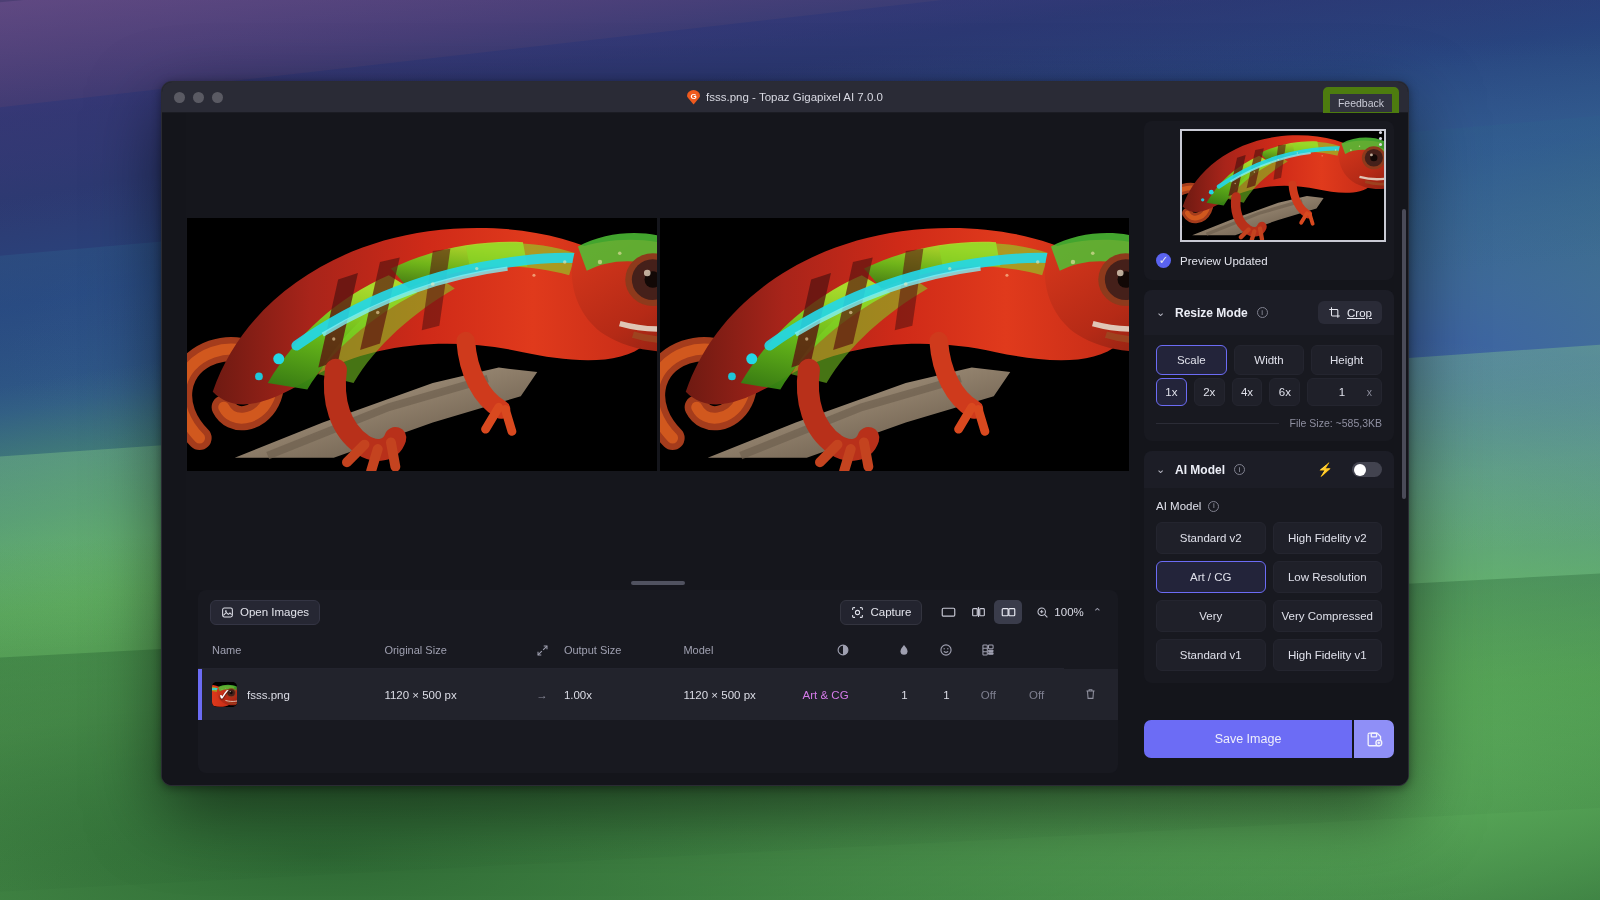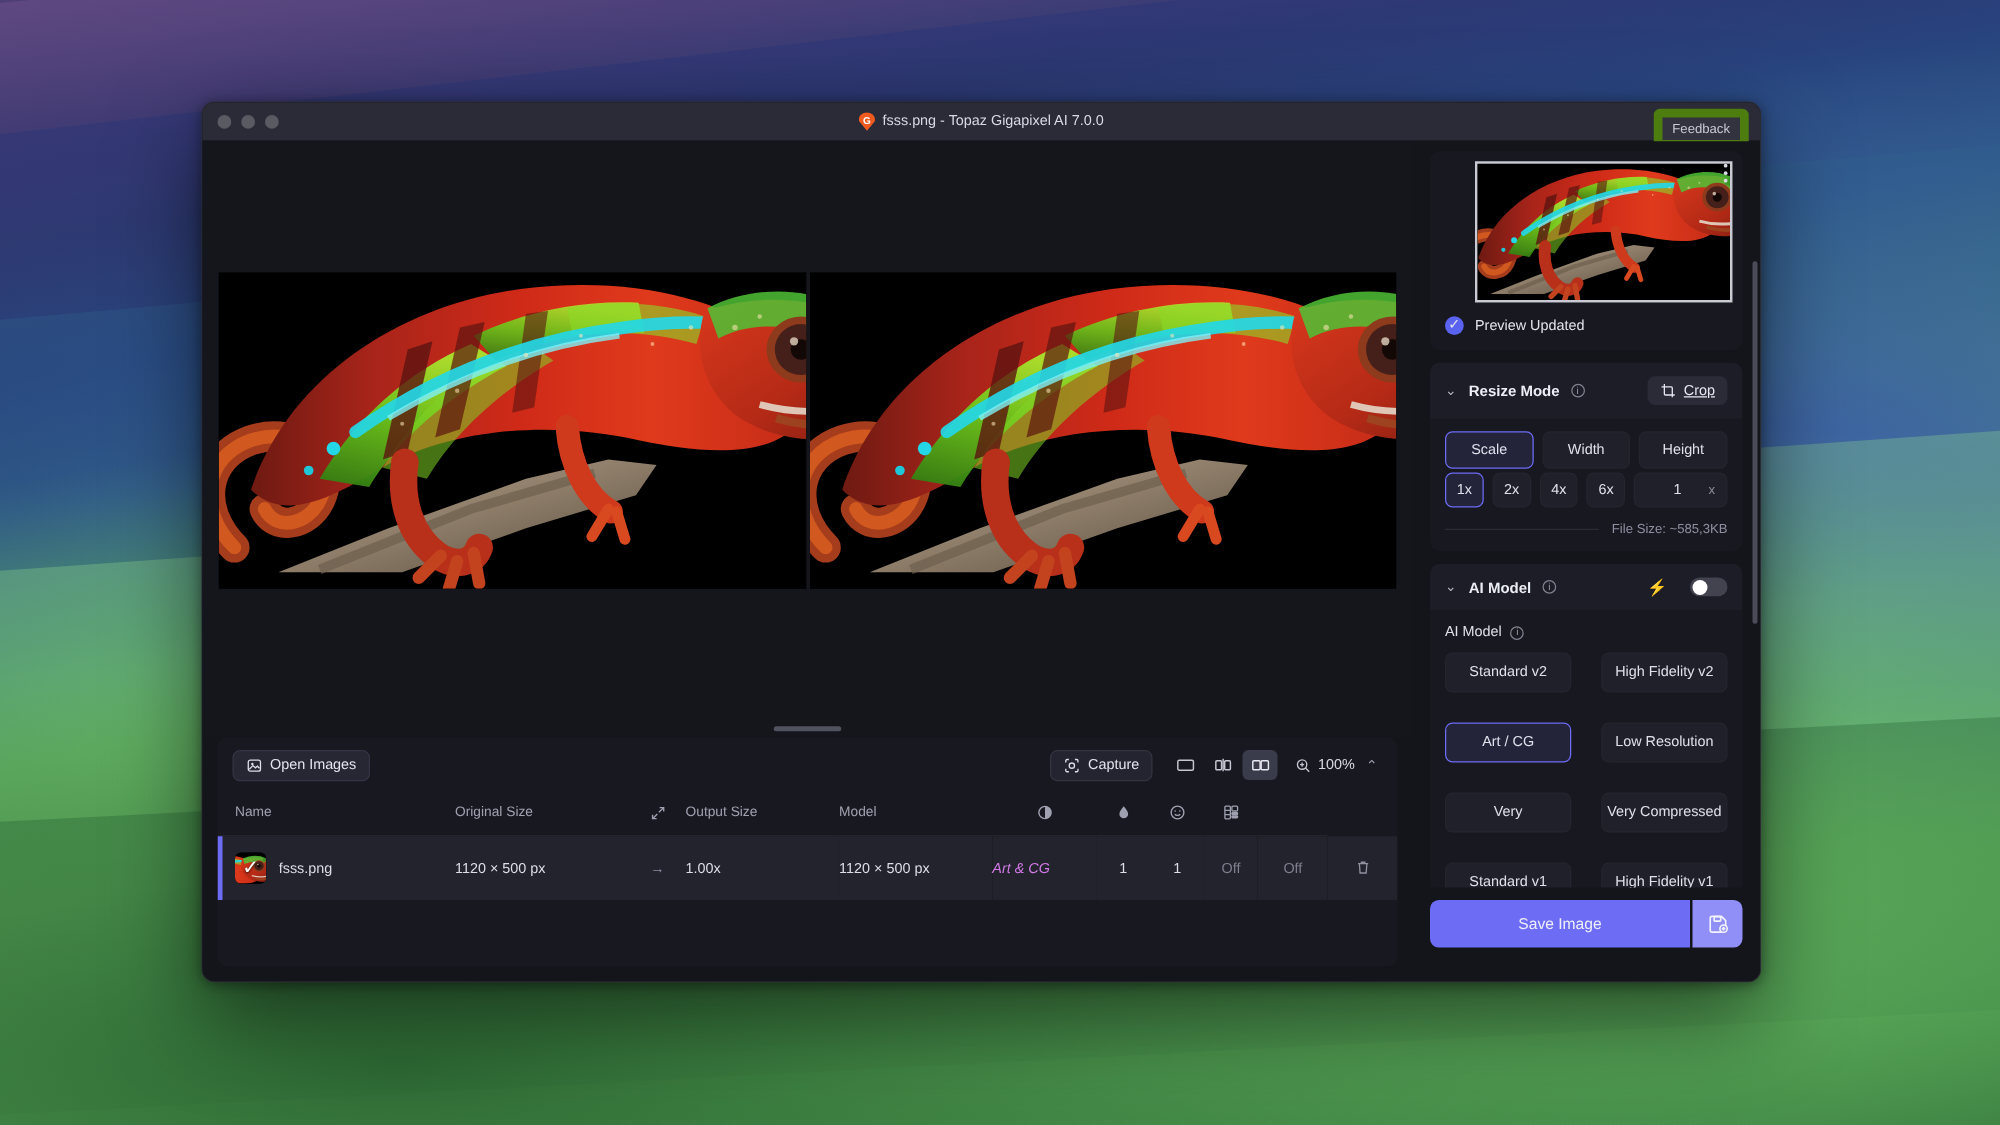--- a/index.html
+++ b/index.html
@@ -57,21 +57,21 @@
     font-size: 8px; color: #fff; font-weight: bold; line-height: 1;
   }
   #feedback-button {
     position: absolute; right: 9px; top: 5px;
     font-size: 10.5px; color: #c9cad6; padding: 3px 8px;
     border: 7px solid #4d7c0f; border-radius: 5px; background: #32333f;
   }
   #window-body { flex: 1; display: flex; min-height: 0; background: #121318; }
 
   
-  #left-pane { flex: 1; display: flex; flex-direction: column; min-width: 0; background: #14151b; }
+  #left-pane { flex: 1; display: flex; flex-direction: column; min-width: 0; background: #14151b; padding-left: 24px; }
   #canvas-area { flex: 0 0 477px; background: #15161c; display: flex; flex-direction: column; position: relative; }
   #compare-wrap { flex: 1; display: flex; align-items: center; justify-content: center; }
   #compare-inner { display: flex; gap: 3px; width: 942px; height: 253px; }
   .img-pane { flex: 1; overflow: hidden; position: relative; background: #000; }
   #drag-handle-row { height: 14px; display: flex; align-items: center; justify-content: center; }
   #drag-handle { width: 54px; height: 4px; border-radius: 2px; background: #50525f; }
 
   
   .ch-svg { display:block; width:100%; height:100%; }
 
@@ -118,21 +118,21 @@
   #row-selected { position: relative; }
   #row-selected td:first-child::before {
     content: ""; position: absolute; left: 0; top: 0; bottom: 0; width: 4px; background: #6c6cf5;
   }
   .file-cell { display: flex; align-items: center; gap: 10px; }
   .thumb { width: 25px; height: 25px; border-radius: 5px; overflow: hidden; position: relative; flex: 0 0 25px; background: #000; }
   .thumb .tick {
     position: absolute; inset: 0; display: flex; align-items: center; justify-content: center;
     color: #fff; font-size: 16px; line-height: 1; text-shadow: 0 1px 2px rgba(0,0,0,.8);
   }
-  .model-text { color: #d47ae8; font-style: italic; }
+  .model-text { color: #d47ae8; }
 
   
   #right-panel {
     width: 278px; flex: 0 0 278px; background: #14151b;
     display: flex; flex-direction: column; position: relative; padding: 0 0 0 0;
   }
   #right-scroll { flex: 1; overflow: hidden; padding: 0 14px 0 14px; position: relative; }
   #preview-card { background: #181920; border-radius: 8px; padding: 8px 8px 10px; margin-top: 8px; position: relative; }
   #preview-image {
     height: 113px; border: 2px solid #c9cad4; overflow: hidden;
@@ -190,21 +190,21 @@
   #filesize-row .line { flex: 1; height: 1px; background: #2b2c36; }
   #file-size-text { font-size: 10.5px; color: #8e8fa0; }
 
   .lightning { color: #c8c9d6; font-size: 13px; margin-left: auto; }
   .toggle {
     width: 30px; height: 15px; border-radius: 8px; background: #42434f;
     position: relative; margin-left: 9px;
   }
   .toggle i { position: absolute; left: 1.5px; top: 1.5px; width: 12px; height: 12px; border-radius: 50%; background: #fff; }
   .sub-label { display: flex; align-items: center; gap: 7px; font-size: 11.5px; color: #dfe0ea; margin: 2px 0 10px; }
-  .model-grid { display: grid; grid-template-columns: 1fr 1fr; gap: 24px; }
+  .model-grid { display: grid; grid-template-columns: 1fr 1fr; gap: 7px; }
   .model-opt {
     text-align: center; font-size: 11.5px; color: #dfe0ea; background: #1f2029;
     border: 1px solid #24252f; border-radius: 6px; padding: 9px 0;
   }
   .model-opt.active { border-color: #6c6cf5; background: #23243a; }
 
   #right-scrollbar {
     position: absolute; right: 2px; top: 96px; width: 4px; height: 290px;
     background: #4a4b58; border-radius: 2px;
   }

